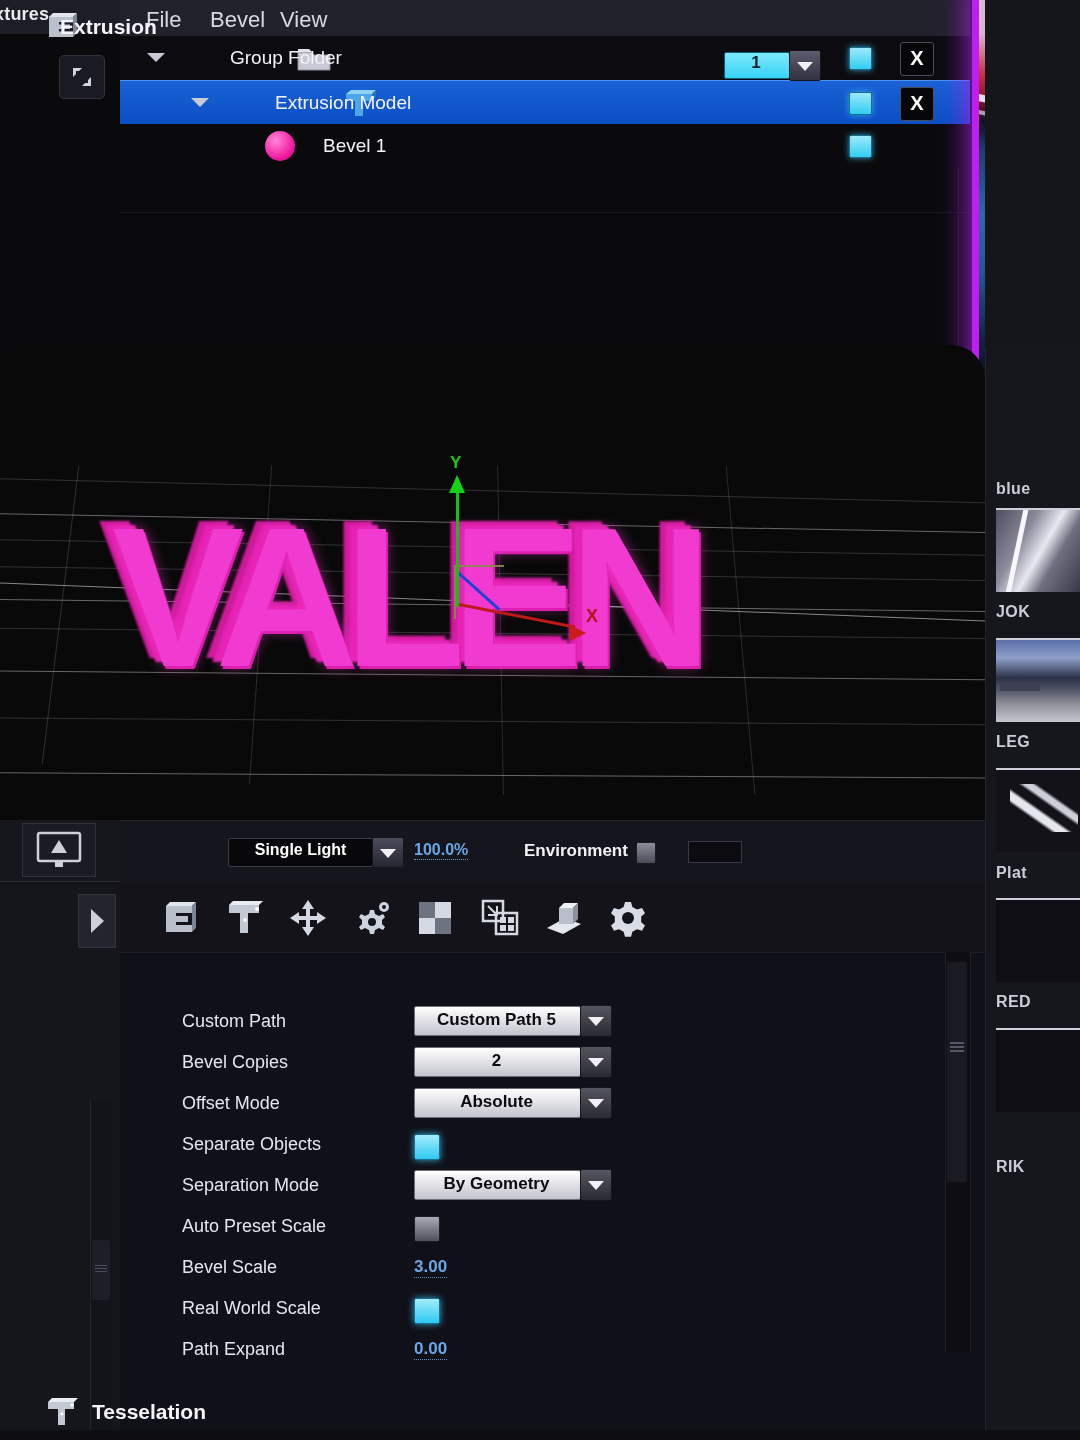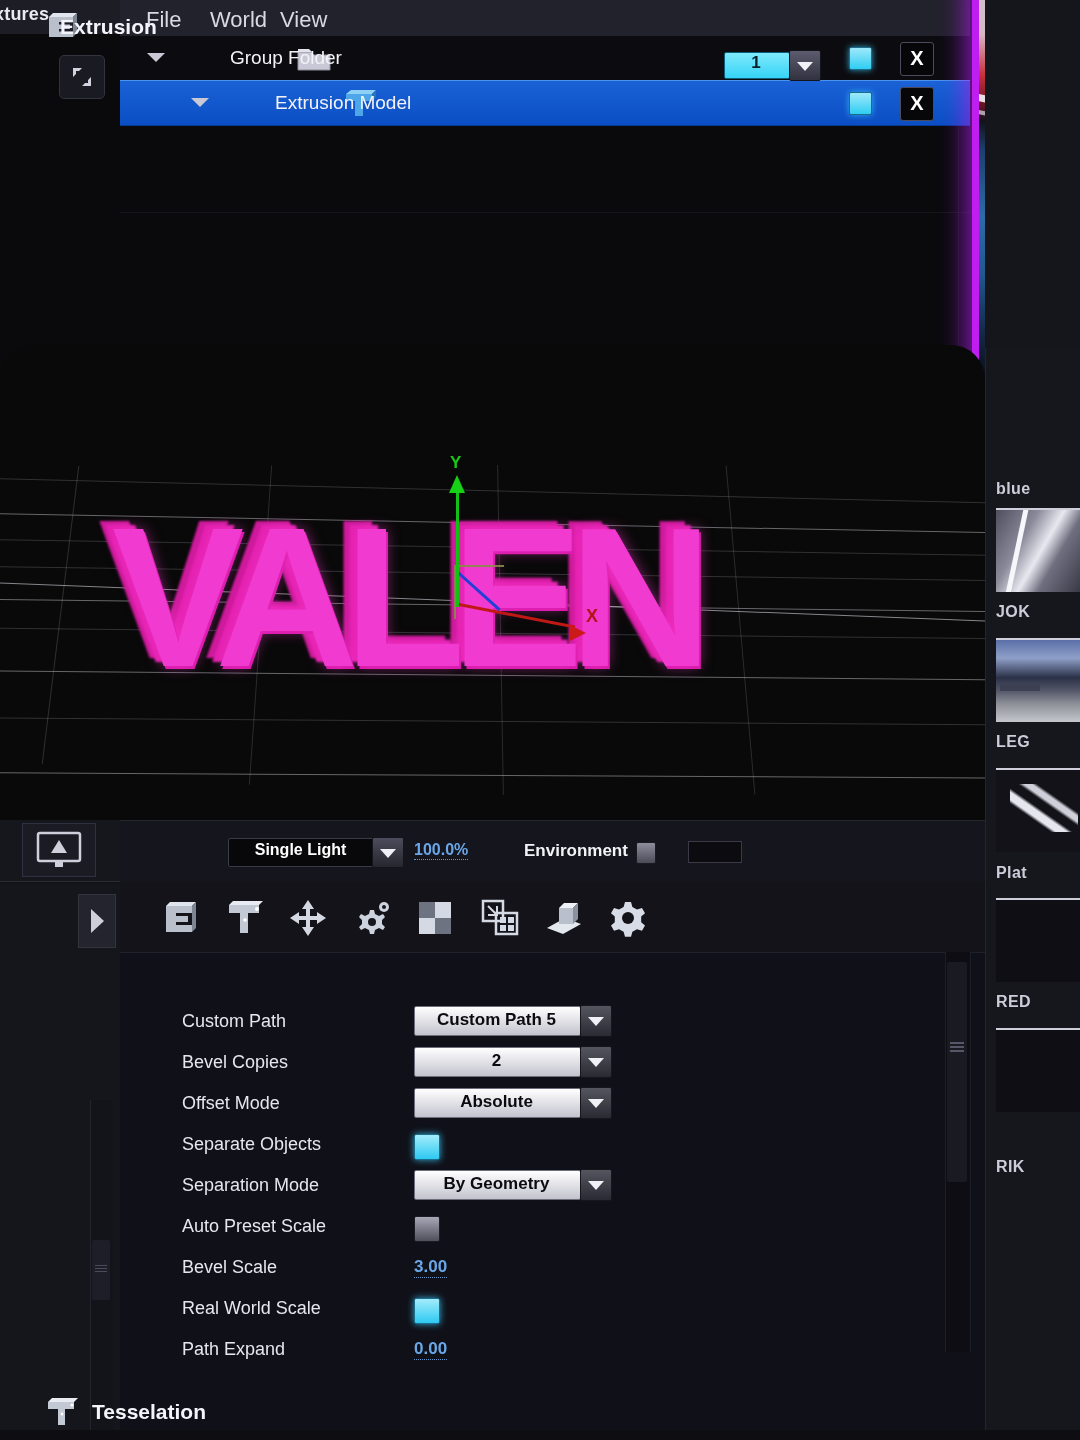--- a/index.html
+++ b/index.html
@@ -169,21 +169,21 @@
   </div>
 
   <div id="left-arrow-btn">
     <div class="tri"></div>
   </div>
 
   <div id="outliner">
 
     <div id="menubar">
       <div class="menu-item" id="menu-file">File</div>
-      <div class="menu-item" id="menu-edit">World</div>
+      <div class="menu-item" id="menu-edit">Bevel</div>
       <div class="menu-item" id="menu-view">View</div>
     </div>
 
     <div id="om-body">
       <div id="om-colsep1"></div>
       <div id="om-colsep2"></div>
 
       <div class="om-row" id="row-group">
         <div class="tri" style="left:27px;top:17px;"></div>
         <svg class="folder-icon" viewBox="0 0 38 26">
@@ -200,20 +200,25 @@
         <svg class="extr-icon" viewBox="0 0 34 30">
           <path d="M4 5 L30 5 L30 12 L21 12 L21 27 L13 27 L13 12 L4 12 Z" fill="#4da6e8"></path>
           <path d="M4 5 L9 1 L34 1 L30 5 Z" fill="#8fd1f5"></path>
           <path d="M30 5 L34 1 L34 8 L30 12 Z" fill="#2a74b5"></path>
         </svg>
         <div class="om-label" style="left:155px;top:11px;">Extrusion Model</div>
         <div class="om-vis" style="left:729px;top:11px;"></div>
         <div class="om-x" style="left:780px;top:6px;">X</div>
       </div>
 
+      <div class="om-row" id="row-b1">
+        <div class="bevel-dot" style="left:145px;top:7px;"></div>
+        <div class="om-label" style="left:203px;top:11px;">Bevel 1</div>
+        <div class="om-vis" style="left:729px;top:11px;"></div>
+      </div>
 
 
       <div id="om-sep"></div>
     </div>
   </div>
 
   <div id="count-field"></div>
   <div id="count-value">1</div>
   <div id="count-dd">
     <div class="tri"></div>

